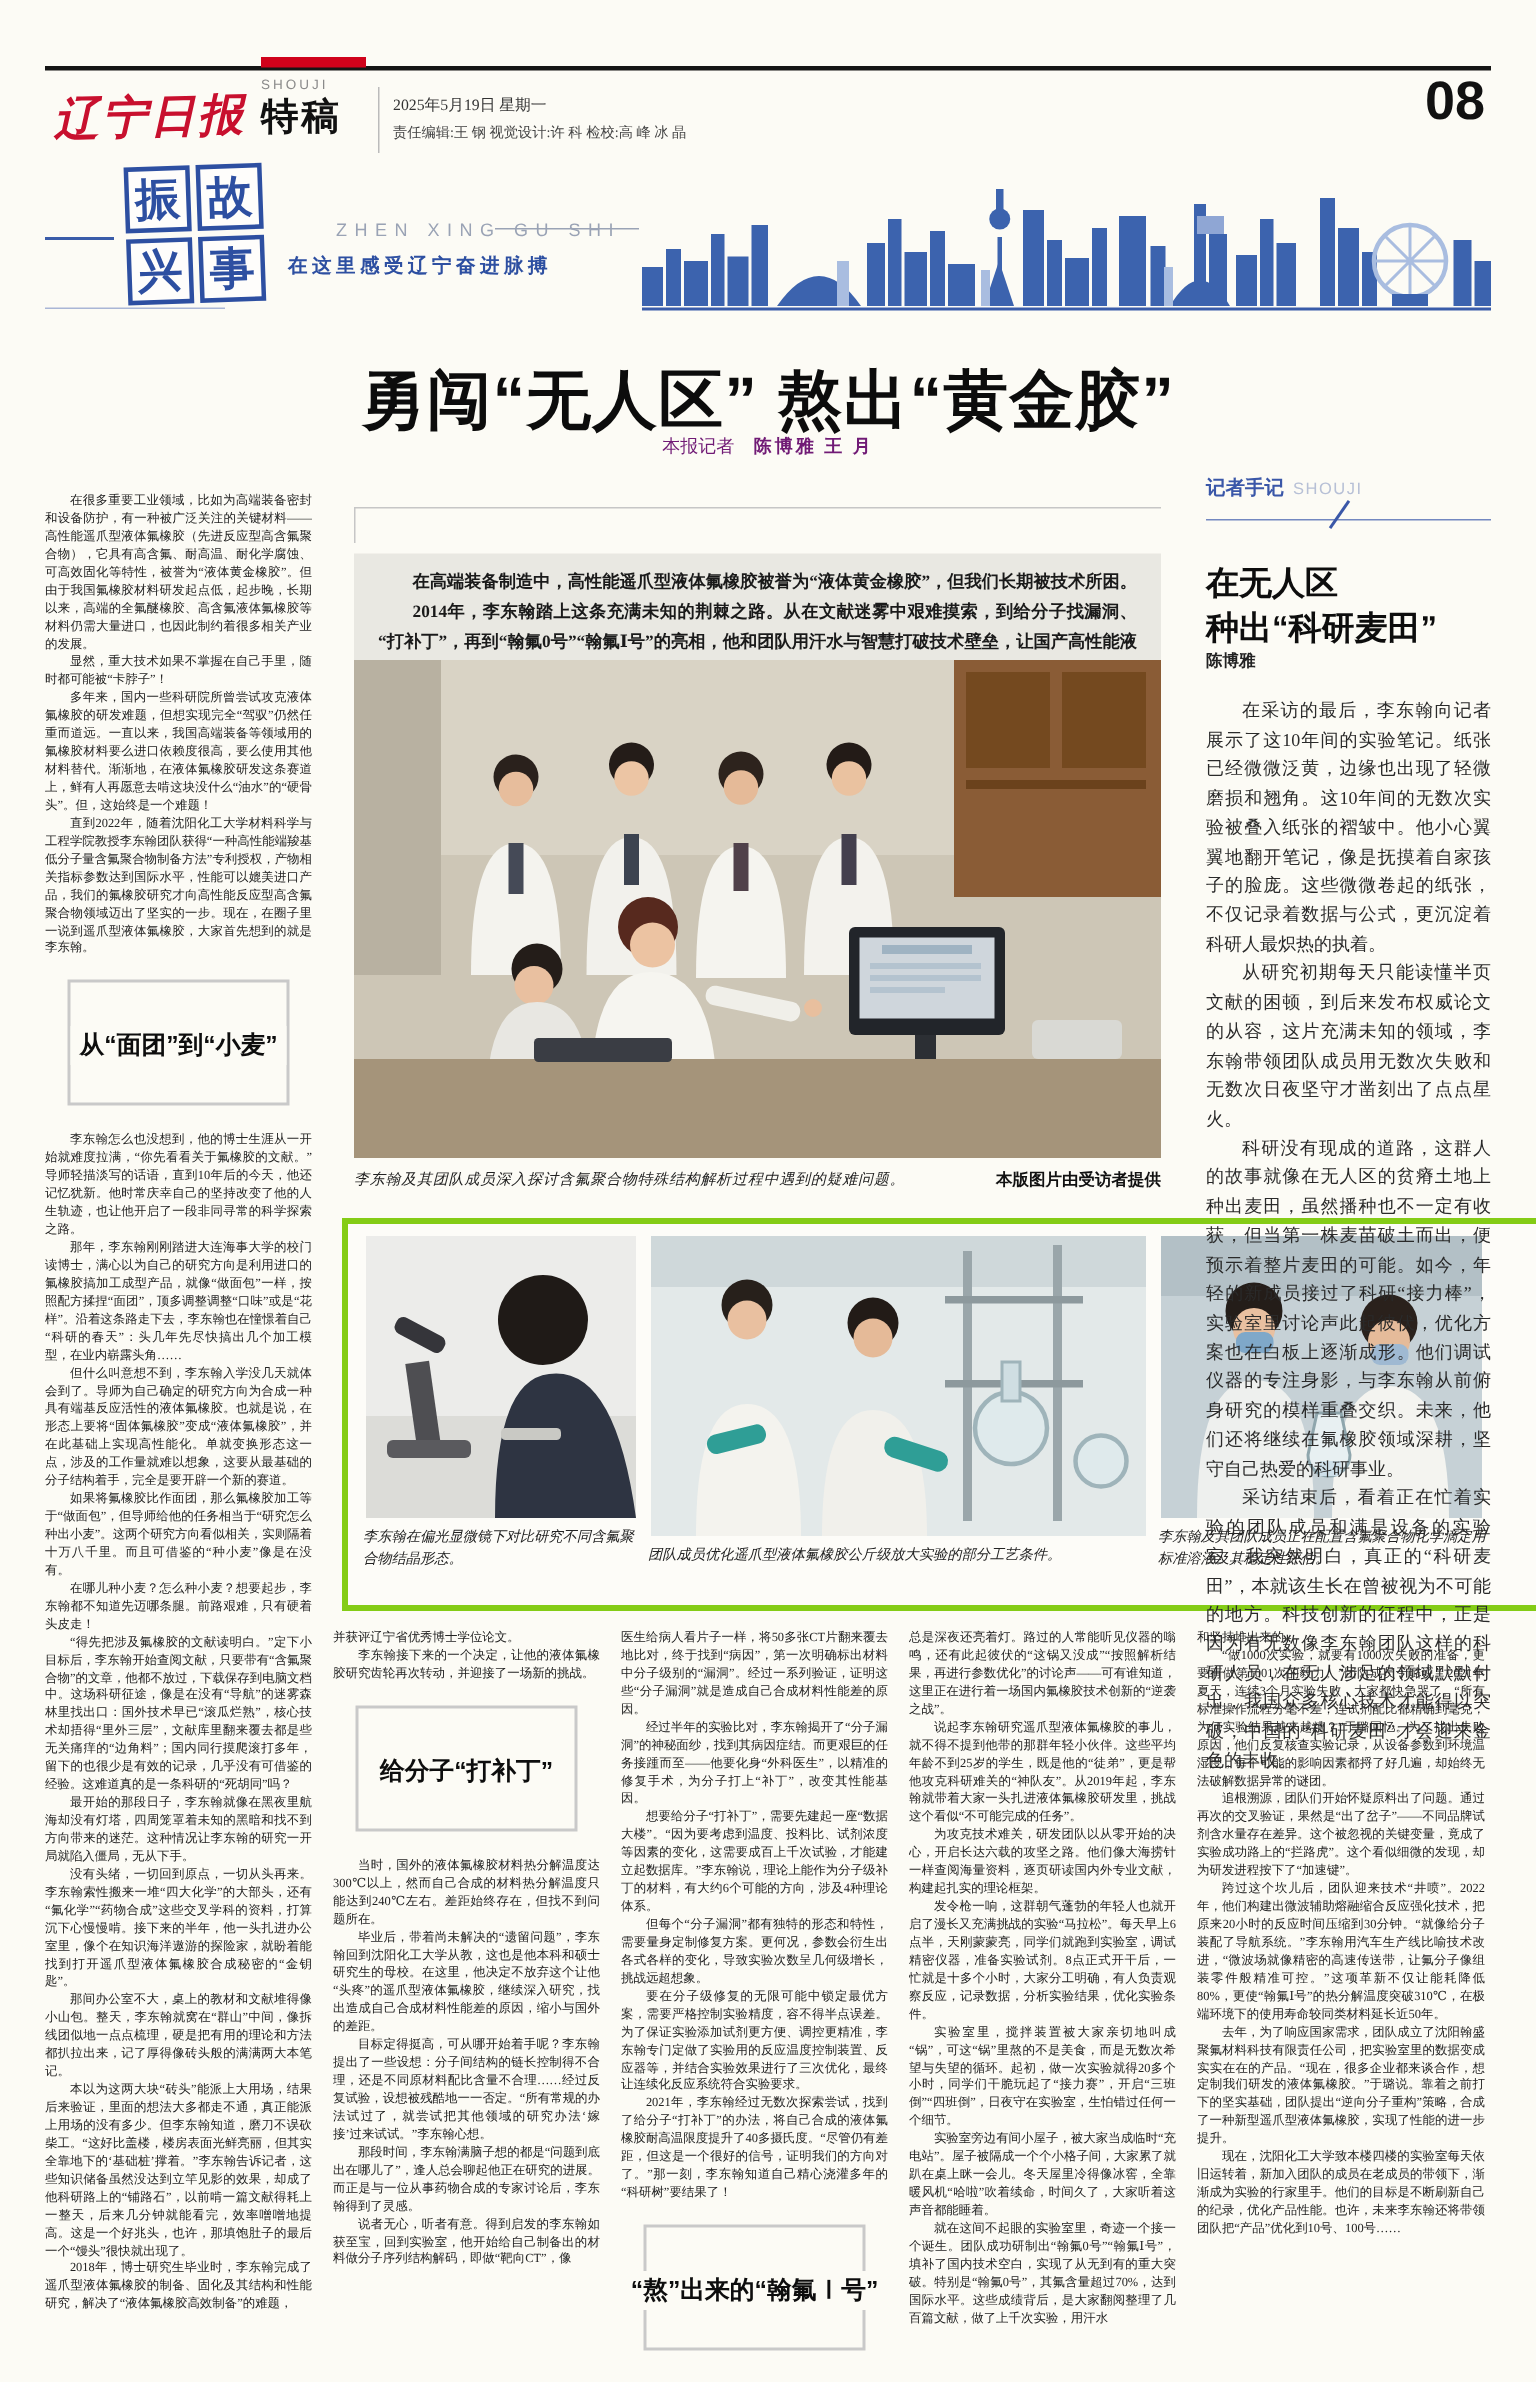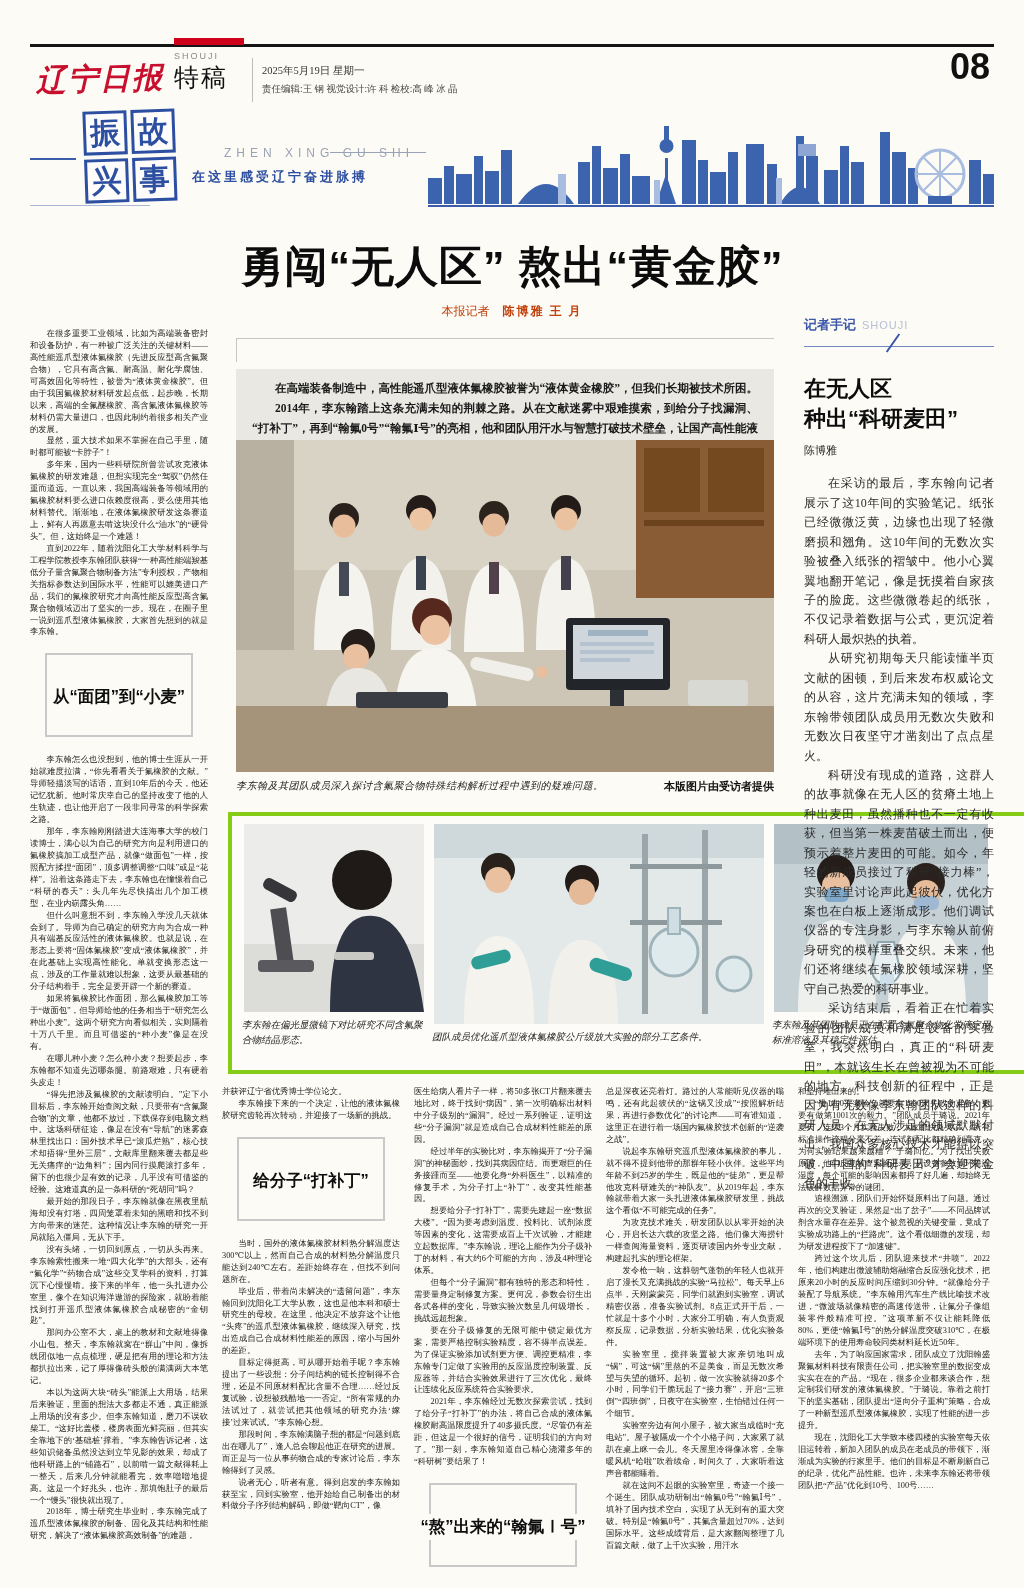--- a/index.html
+++ b/index.html
@@ -13,21 +13,21 @@
   .abs{position:absolute;}
 
   
   .rule-top{left:30px;right:30px;top:44px;height:3px;background:#151515;}
   .logo{left:36px;top:54px;width:128px;height:52px;color:var(--red);
         font-weight:900;font-size:30px;line-height:50px;letter-spacing:2px;
         font-style:italic;transform:rotate(-1.5deg);white-space:nowrap;}
   .tegao{left:174px;top:38px;width:70px;text-align:left;}
   .tegao .bar{width:70px;height:7px;background:#d0021b;}
   .tegao .en{font-family:"Liberation Sans",sans-serif;font-size:9px;color:#8a8a8a;letter-spacing:2px;margin-top:6px;}
-  .tegao .cn{font-family:"Liberation Sans",sans-serif;font-weight:400;font-size:25px;color:#111;letter-spacing:2px;}
+  .tegao .cn{font-family:"Liberation Sans",sans-serif;font-weight:700;font-size:25px;color:#111;letter-spacing:2px;}
   .head-divider{left:252px;top:58px;width:1px;height:44px;background:#bbb;}
   .dateline{left:262px;top:62px;font-size:10.5px;color:#333;line-height:18px;white-space:nowrap;}
   .dateline .credits{font-size:9.5px;color:#444;}
   .pageno{right:34px;top:46px;font-family:"Liberation Sans",sans-serif;font-weight:700;font-size:36px;color:#111;}
 
   
   .stamp{left:84px;top:110px;width:96px;height:96px;transform:rotate(-2deg);
          display:grid;grid-template-columns:44px 44px;grid-template-rows:44px 44px;gap:4px;}
   .stamp .cell{border:3px solid var(--blue-d);color:var(--blue-d);font-weight:900;font-size:30px;
                display:flex;align-items:center;justify-content:center;background:rgba(255,255,255,.6);
@@ -37,21 +37,21 @@
   .pinyin-line{left:330px;top:152px;width:96px;height:1px;background:#9aa3b5;}
   .slogan{left:192px;top:168px;font-family:"Liberation Sans",sans-serif;font-weight:700;
           font-size:13px;color:var(--blue-d);letter-spacing:3px;white-space:nowrap;text-align:right;}
   .skyline{left:428px;top:116px;width:566px;height:88px;}
   .banner-base{left:428px;right:30px;top:205px;height:2px;background:var(--blue);}
   .banner-base2{left:30px;top:205px;width:120px;height:1px;background:#a9b6d6;}
 
   
   .headline{left:32px;top:238px;width:960px;text-align:center;font-family:"Liberation Sans",sans-serif;
             font-weight:900;font-size:43px;letter-spacing:1px;color:#0c0c0c;white-space:nowrap;}
-  .byline{left:32px;top:303px;width:960px;text-align:center;font-size:12px;color:#c2410c;}
+  .byline{left:32px;top:289px;width:960px;text-align:center;font-size:12px;color:#701a75;}
   .byline b{margin-left:10px;letter-spacing:2px;}
 
   
   .intro-corner{left:236px;top:338px;width:538px;height:24px;border-top:1px solid var(--gray-line);border-left:1px solid var(--gray-line);}
   .intro{left:236px;top:369px;width:538px;background:var(--intro);padding:10px 16px 9px;}
   .intro p{font-size:11.5px;font-weight:700;line-height:1.72;text-indent:2em;text-align:justify;color:#1a1a1a;}
 
   
   .main-photo{left:236px;top:440px;width:538px;height:332px;overflow:hidden;background:#c9c2b2;}
   .cap-row{left:236px;top:779px;width:538px;display:flex;justify-content:space-between;align-items:flex-start;}
@@ -85,21 +85,21 @@
 
   
   .sidebar{left:804px;top:316px;width:190px;height:560px;}
   .sb-head{display:flex;align-items:baseline;gap:6px;}
   .sb-label{font-family:"Liberation Sans",sans-serif;font-weight:700;font-size:13px;color:#3a57a8;}
   .sb-en{font-family:"Liberation Sans",sans-serif;font-size:11px;color:#b7c0d6;letter-spacing:1px;}
   .sb-rule{position:relative;height:14px;margin-top:2px;}
   .sb-rule .h{position:absolute;left:0;right:0;top:10px;height:1px;background:#7388c0;}
   .sb-rule .d{position:absolute;left:88px;top:-4px;width:2px;height:22px;background:#3a57a8;transform:rotate(35deg);}
   .sb-title{margin-top:24px;font-family:"Liberation Sans",sans-serif;font-weight:900;font-size:22px;line-height:1.35;color:#0d0d0d;}
-  .sb-author{margin-top:10px;font-size:11px;color:#222;}
+  .sb-author{font-size:11px;color:#222;font-weight:bold;}
   .sb-body{margin-top:16px;text-align:justify;}
   .sb-body p{font-size:12px;line-height:1.62;text-indent:2em;color:#2a2a2a;}
 </style>
 </head>
 <body>
 
 <div class="abs rule-top"></div>
 <div class="abs logo">辽宁日报</div>
 <div class="abs tegao">
   <div class="bar"></div>

